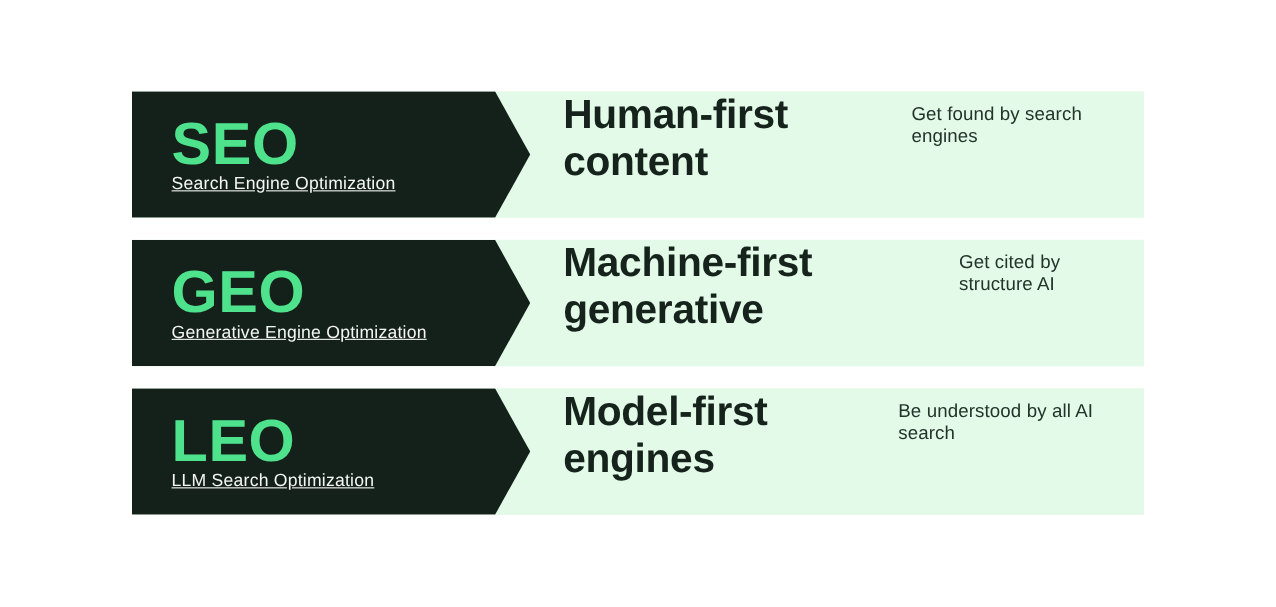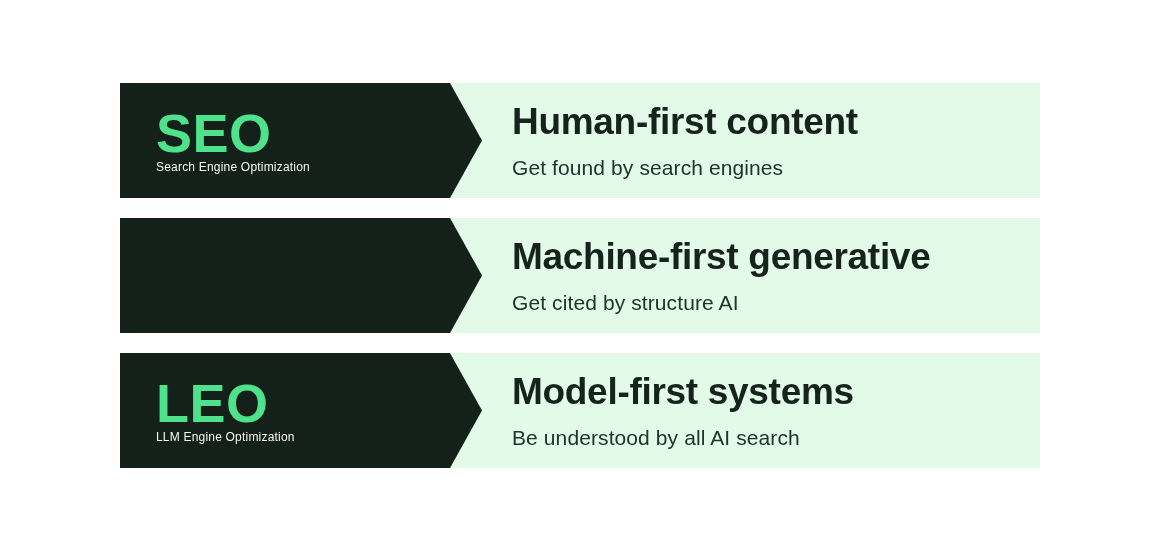--- a/index.html
+++ b/index.html
@@ -34,35 +34,36 @@
     display:flex;flex-direction:column;justify-content:center;
     padding-left:36px;
   }
   .acronym{
     color:var(--mint);
     font-size:54px;font-weight:bold;line-height:1;
     letter-spacing:0.5px;
   }
   .expansion{
     color:var(--sub-on-dark);
-    font-size:12px;line-height:1.2;
+    font-size:16px;line-height:1.2;
     letter-spacing:0.2px;
+    text-decoration:underline;
   }
   .content{
     position:absolute;left:392px;top:0;height:100%;right:10px;
-    display:flex;flex-direction:column;justify-content:center;
+    display:flex;flex-direction:row;justify-content:center;
   }
   .title{
     color:var(--title);
     font-size:37px;font-weight:bold;line-height:1.15;
     letter-spacing:-0.3px;
   }
   .subtitle{
     color:var(--sub-on-light);
-    font-size:21px;line-height:1.2;margin-top:11px;
+    font-size:17px;line-height:1.2;margin-top:11px;
     letter-spacing:0.1px;
   }
 </style>
 </head>
 <body>
 
 <div class="stack">
 
   <div class="row">
     <div class="arrow">
@@ -70,31 +71,33 @@
       <div class="expansion">Search Engine Optimization</div>
     </div>
     <div class="content">
       <div class="title">Human-first content</div>
       <div class="subtitle">Get found by search engines</div>
     </div>
   </div>
 
   <div class="row">
     <div class="arrow">
+      <div class="acronym">GEO</div>
+      <div class="expansion">Generative Engine Optimization</div>
     </div>
     <div class="content">
       <div class="title">Machine-first generative</div>
       <div class="subtitle">Get cited by structure AI</div>
     </div>
   </div>
 
   <div class="row">
     <div class="arrow">
       <div class="acronym">LEO</div>
-      <div class="expansion">LLM Engine Optimization</div>
+      <div class="expansion">LLM Search Optimization</div>
     </div>
     <div class="content">
-      <div class="title">Model-first systems</div>
+      <div class="title">Model-first engines</div>
       <div class="subtitle">Be understood by all AI search</div>
     </div>
   </div>
 
 </div>
 
 </body></html>

